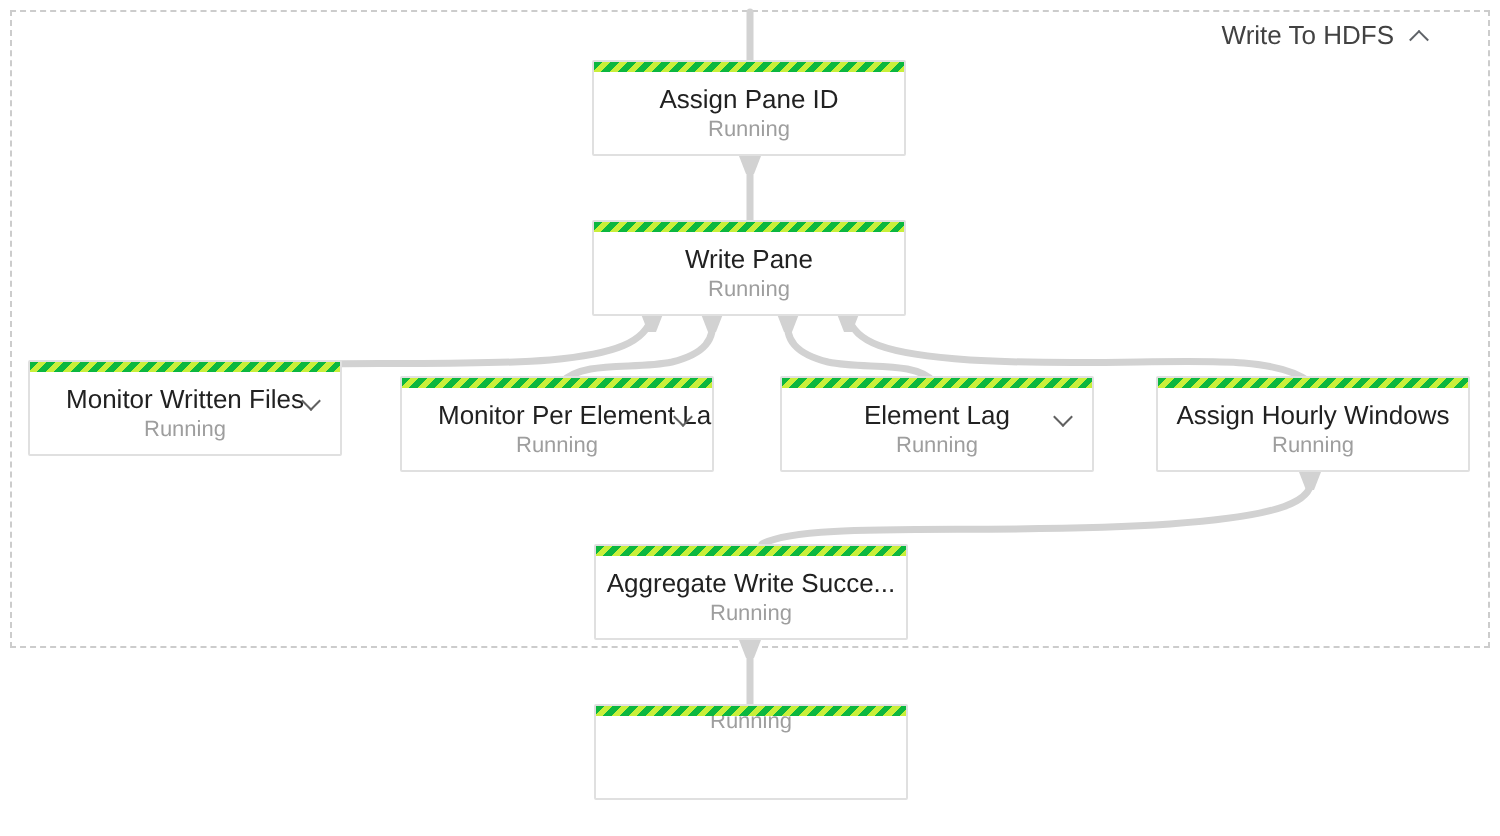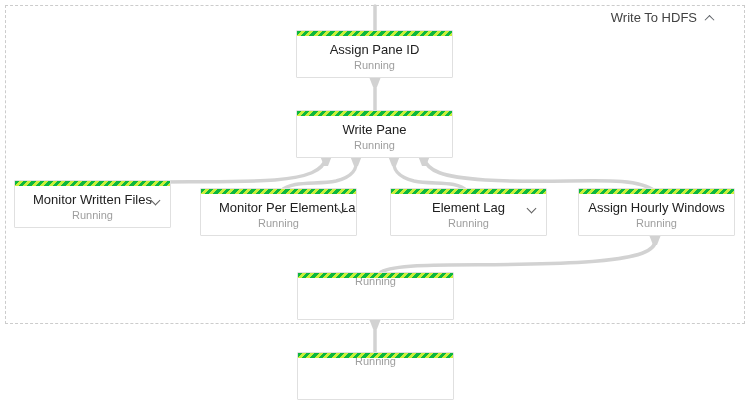--- a/index.html
+++ b/index.html
@@ -102,20 +102,21 @@
   </div>
 
   <div class="node" style="left:578px;top:188px;">
     <div class="stripe"></div>
     <span class="node-title">Assign Hourly Windows</span>
     <span class="node-status">Running</span>
   </div>
 
   <div class="node" style="left:297px;top:272px;">
     <div class="stripe"></div>
+    <span class="node-title">Aggregate Write Succe...</span>
     <span class="node-status">Running</span>
   </div>
 
   <div class="node" style="left:297px;top:352px;">
     <div class="stripe"></div>
     <span class="node-status">Running</span>
   </div>
 
 </div>
 

